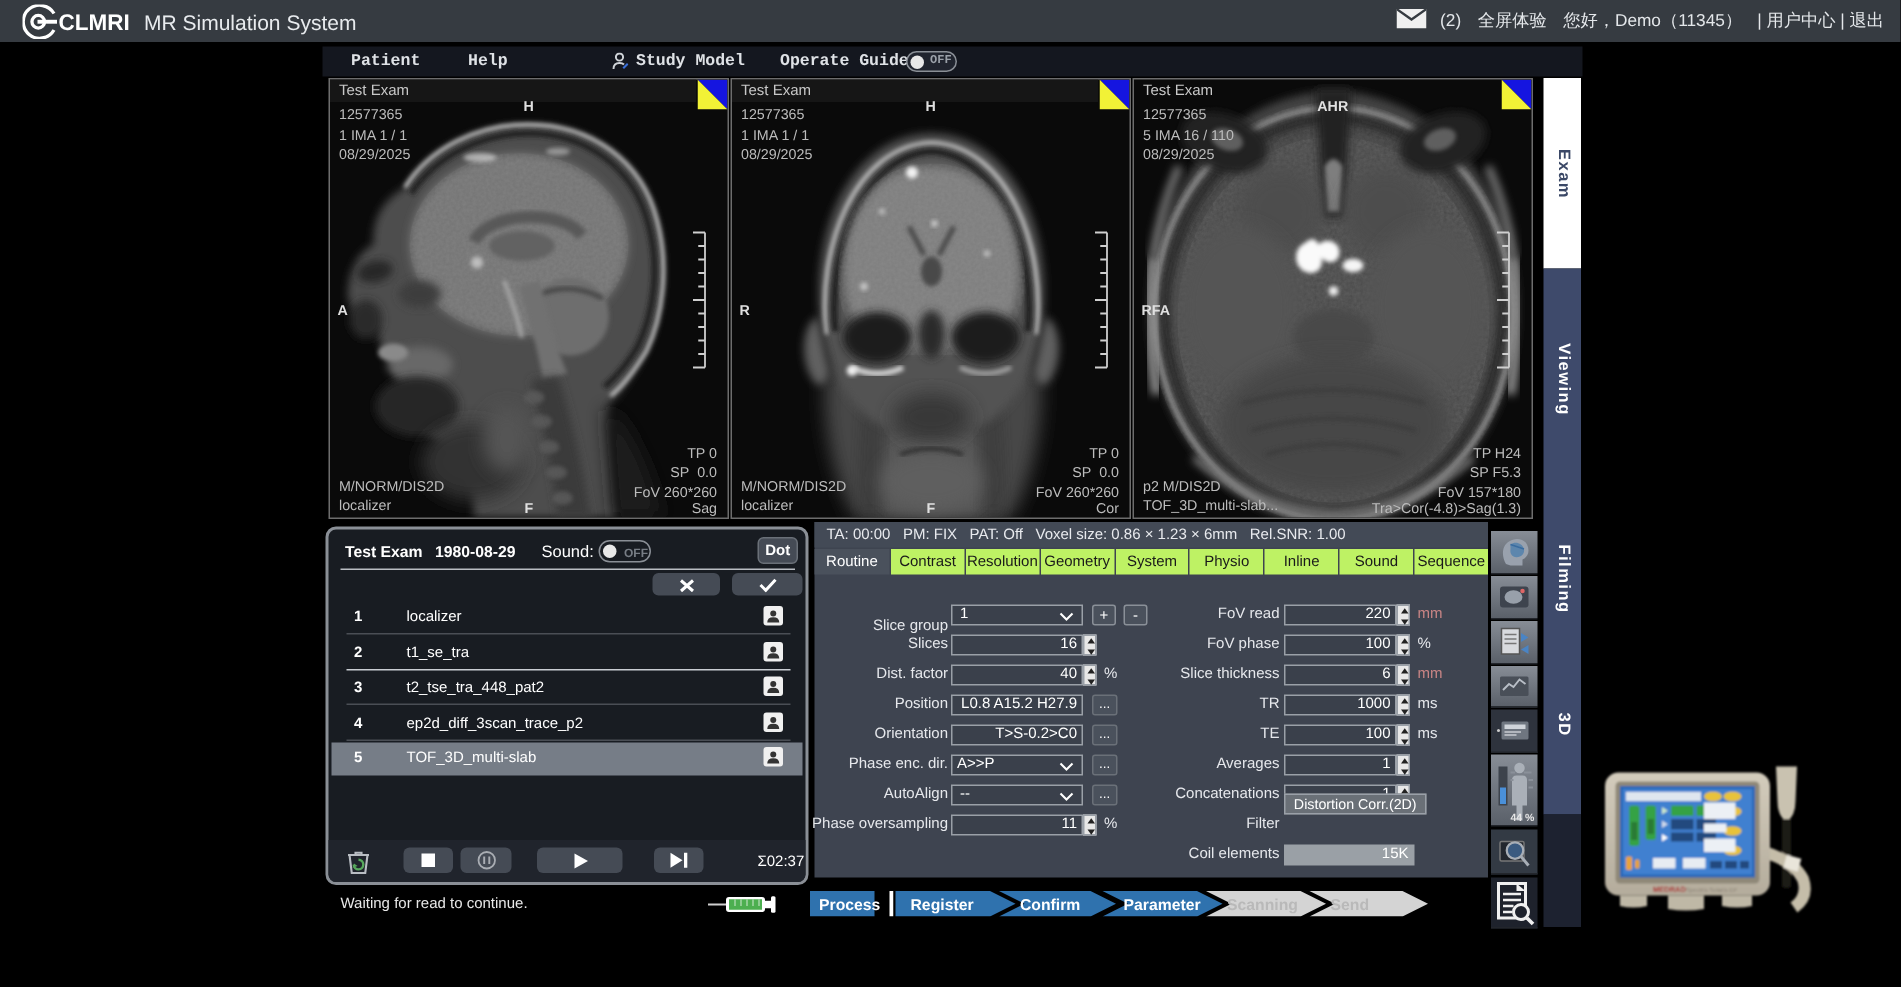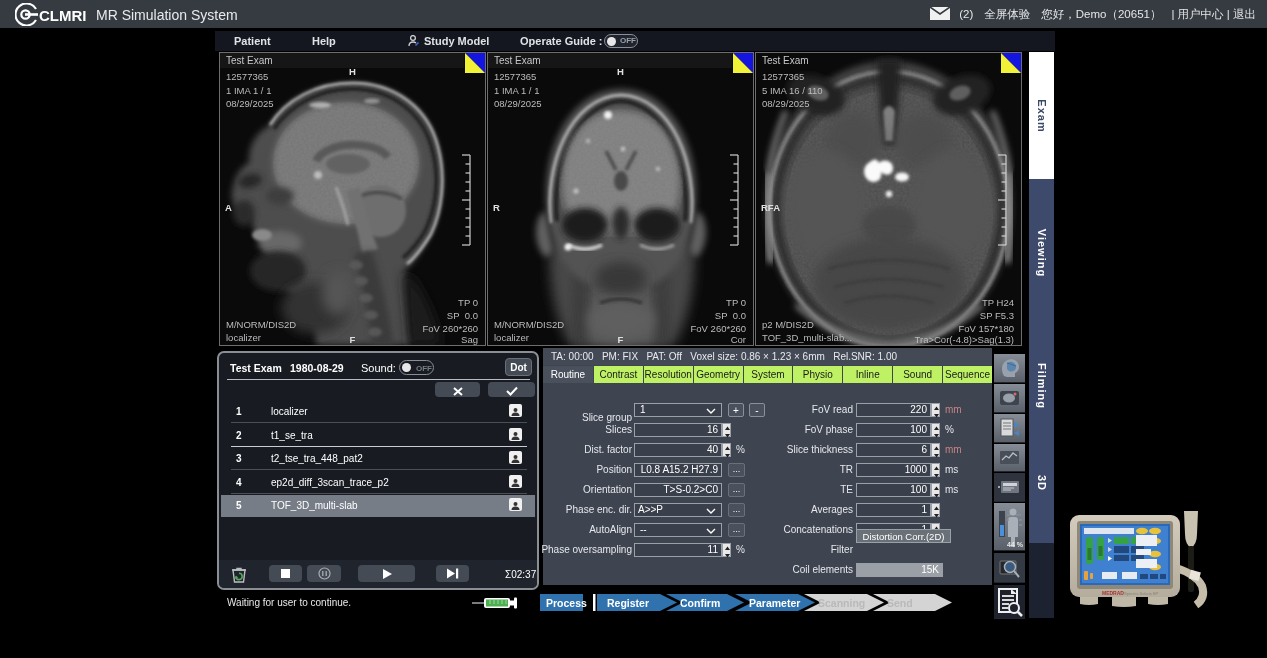--- a/index.html
+++ b/index.html
@@ -8,21 +8,21 @@
 
 
 #header { position:absolute; left:0; top:0; width:1267px; height:28px; background:#363b41; }
 #logo { position:absolute; left:15px; top:3px; }
 #logoTxt { position:absolute; left:39px; top:7px; color:#fff; font-size:15px; font-weight:bold; }
 #appTitle { position:absolute; left:96px; top:7px; color:#e8ebee; font-size:14px; }
 #hdrRight { position:absolute; right:11px; top:0; height:28px; line-height:28px; color:#e4e7ea; font-size:11.5px; }
 #hdrRight span { margin-left:11px; }
 
 
-#menubar { position:absolute; left:215px; top:31px; width:840px; height:20px; background:#14171f; color:#dfe2e6; font-size:11px; font-weight:bold; }
+#menubar { position:absolute; left:215px; top:31px; width:840px; height:20px; background:#14171f; color:#dfe2e6; font-size:11px; font-weight:bold;font-family:Liberation Mono, monospace; }
 #menubar .mi { position:absolute; top:4px; }
 
 
 .tile { position:absolute; top:52px; width:267px; height:294px; background:#0a0a0a; border:1px solid #6d6d6d; overflow:hidden; }
 .tile svg.brain { position:absolute; left:0; top:0; }
 .ov { position:absolute; color:#bcbcbc; font-size:9.5px; line-height:13.5px; }
 .corner { position:absolute; top:0; right:0; width:20px; height:20px; }
 .namebar { position:absolute; left:0; top:0; right:21px; height:15px; background:#121212; color:#c8c8c8; font-size:10px; padding:2px 0 0 6px; }
 
 
@@ -62,21 +62,21 @@
     <circle cx="10.5" cy="11.5" r="4.2" fill="none" stroke="#fff" stroke-width="2.2"></circle>
     <rect x="10" y="10.2" width="13" height="2.6" fill="#fff"></rect>
   </svg>
   <div id="logoTxt">CLMRI</div>
   <div id="appTitle">MR Simulation System</div>
   <div id="hdrRight">
     <svg width="20" height="13" viewBox="0 0 20 13" style="vertical-align:-2px">
         <rect x="0" y="0" width="20" height="13" fill="#f0f0f0"></rect>
         <path d="M0 0 L10 7 L20 0" fill="none" stroke="#363b41" stroke-width="1.6"></path>
       </svg>
-    <span style="margin-left:6px">(2)</span><span>全屏体验</span><span>您好，Demo（20651）</span><span style="margin-left:10px">| 用户中心 | 退出</span>
+    <span style="margin-left:6px">(2)</span><span>全屏体验</span><span>您好，Demo（11345）</span><span style="margin-left:10px">| 用户中心 | 退出</span>
   </div>
 </div>
 
 <div id="menubar">
   <div class="mi" style="left:19px">Patient</div>
   <div class="mi" style="left:97px">Help</div>
   <svg class="mi" style="left:193px;top:4px" width="11" height="12" viewBox="0 0 11 12">
       <circle cx="5" cy="3" r="2.4" fill="none" stroke="#cfd3d8" stroke-width="1.3"></circle>
       <path d="M1 11 Q1 7 5 7 Q7 7 8 8" fill="none" stroke="#cfd3d8" stroke-width="1.3"></path>
       <path d="M7 10 L10 7 L11 8 L8 11 Z" fill="#3a6fd8"></path>
@@ -300,20 +300,21 @@
  <circle cx="133" cy="141" r="3.2" fill="#eee" filter="url(#bl15)"></circle>
 
  <path d="M13 118 Q7 158 15 210" stroke="#9a9a9a" stroke-width="6" fill="none" filter="url(#bl3)"></path>
  <path d="M253 118 Q259 158 251 210" stroke="#9a9a9a" stroke-width="6" fill="none" filter="url(#bl3)"></path>
  <path d="M30 58 Q17 88 13 118" stroke="#808080" stroke-width="5" fill="none" filter="url(#bl3)"></path>
  <path d="M236 58 Q249 88 253 118" stroke="#808080" stroke-width="5" fill="none" filter="url(#bl3)"></path>
  <path d="M40 252 Q80 286 133 290 Q186 286 226 252" stroke="#7a7a7a" stroke-width="5" fill="none" filter="url(#bl3)"></path>
 </svg>
 <div class="namebar" style="background:transparent">Test Exam</div>
     <div class="ov" style="left:6px;top:17px">12577365<br>5 IMA 16 / 110<br>08/29/2025</div>
+    <div class="ov" style="left:0;right:0;top:12px;text-align:center;font-weight:bold;color:#e0e0e0">AHR</div>
     <div class="ov" style="left:5px;top:148px;font-weight:bold;color:#e0e0e0">RFA</div>
     <div class="ov" style="right:7px;top:243px;text-align:right;line-height:13px">TP H24<br>SP F5.3<br>FoV 157*180</div>
     <div class="ov" style="left:6px;top:266px;line-height:12.5px">p2 M/DIS2D<br>TOF_3D_multi-slab...</div>
     <div class="ov" style="left:0;right:0;top:280px;text-align:center;font-weight:bold;color:#e0e0e0"></div>
     <div class="ov" style="right:7px;top:280px;text-align:right"></div>
     <svg style="position:absolute;left:241px;top:101px" width="10" height="92" viewBox="0 0 10 92">
       <line x1="9" y1="1" x2="9" y2="91" stroke="#cfcfcf" stroke-width="1.2"></line>
       <line x1="1" y1="1" x2="9" y2="1" stroke="#cfcfcf" stroke-width="1.2"></line>
       <line x1="4.5" y1="10" x2="9" y2="10" stroke="#cfcfcf" stroke-width="1.2"></line>
       <line x1="4.5" y1="19" x2="9" y2="19" stroke="#cfcfcf" stroke-width="1.2"></line>
@@ -706,21 +707,21 @@
           <rect x="96" y="66" width="6" height="5"></rect>
         </g>
         <text x="38" y="86.5" font-size="5" fill="#a33" font-family="Liberation Sans" font-weight="bold">MEDRAD</text>
         <text x="60" y="86.5" font-size="4" fill="#8a8274" font-family="Liberation Sans">Spectris Solaris EP</text>
         <path d="M16 89 L34 89 L34 96 Q25 98 16 96 Z" fill="#bfb8a6"></path>
         <path d="M48 89 L72 89 L72 98 Q60 100 48 98 Z" fill="#bfb8a6"></path>
         <path d="M84 89 L104 89 L104 96 Q94 98 84 96 Z" fill="#bfb8a6"></path>
       </g>
     </svg></div>
 
-<div id="waiting">Waiting for user to continue.</div>
+<div id="waiting">Waiting for read to continue.</div>
 <svg style="position:absolute;left:472px;top:597px" width="46" height="12" viewBox="0 0 46 12">
   <line x1="0" y1="6" x2="12" y2="6" stroke="#cfcfcf" stroke-width="1.2"></line>
   <rect x="12" y="1" width="26" height="10" rx="2" fill="#fff"></rect>
   <rect x="14" y="2.5" width="22" height="7" fill="#4caf50"></rect>
   <g stroke="#a5d6a7" stroke-width="1">
       <line x1="18" y1="2.5" x2="18" y2="7"></line>
       <line x2="22" x1="22" y1="2.5" y2="7"></line>
       <line x1="26" y1="2.5" x2="26" y2="7"></line>
       <line x1="30" y1="2.5" x2="30" y2="7"></line>
       <line x1="34" y1="2.5" x2="34" y2="7"></line>

